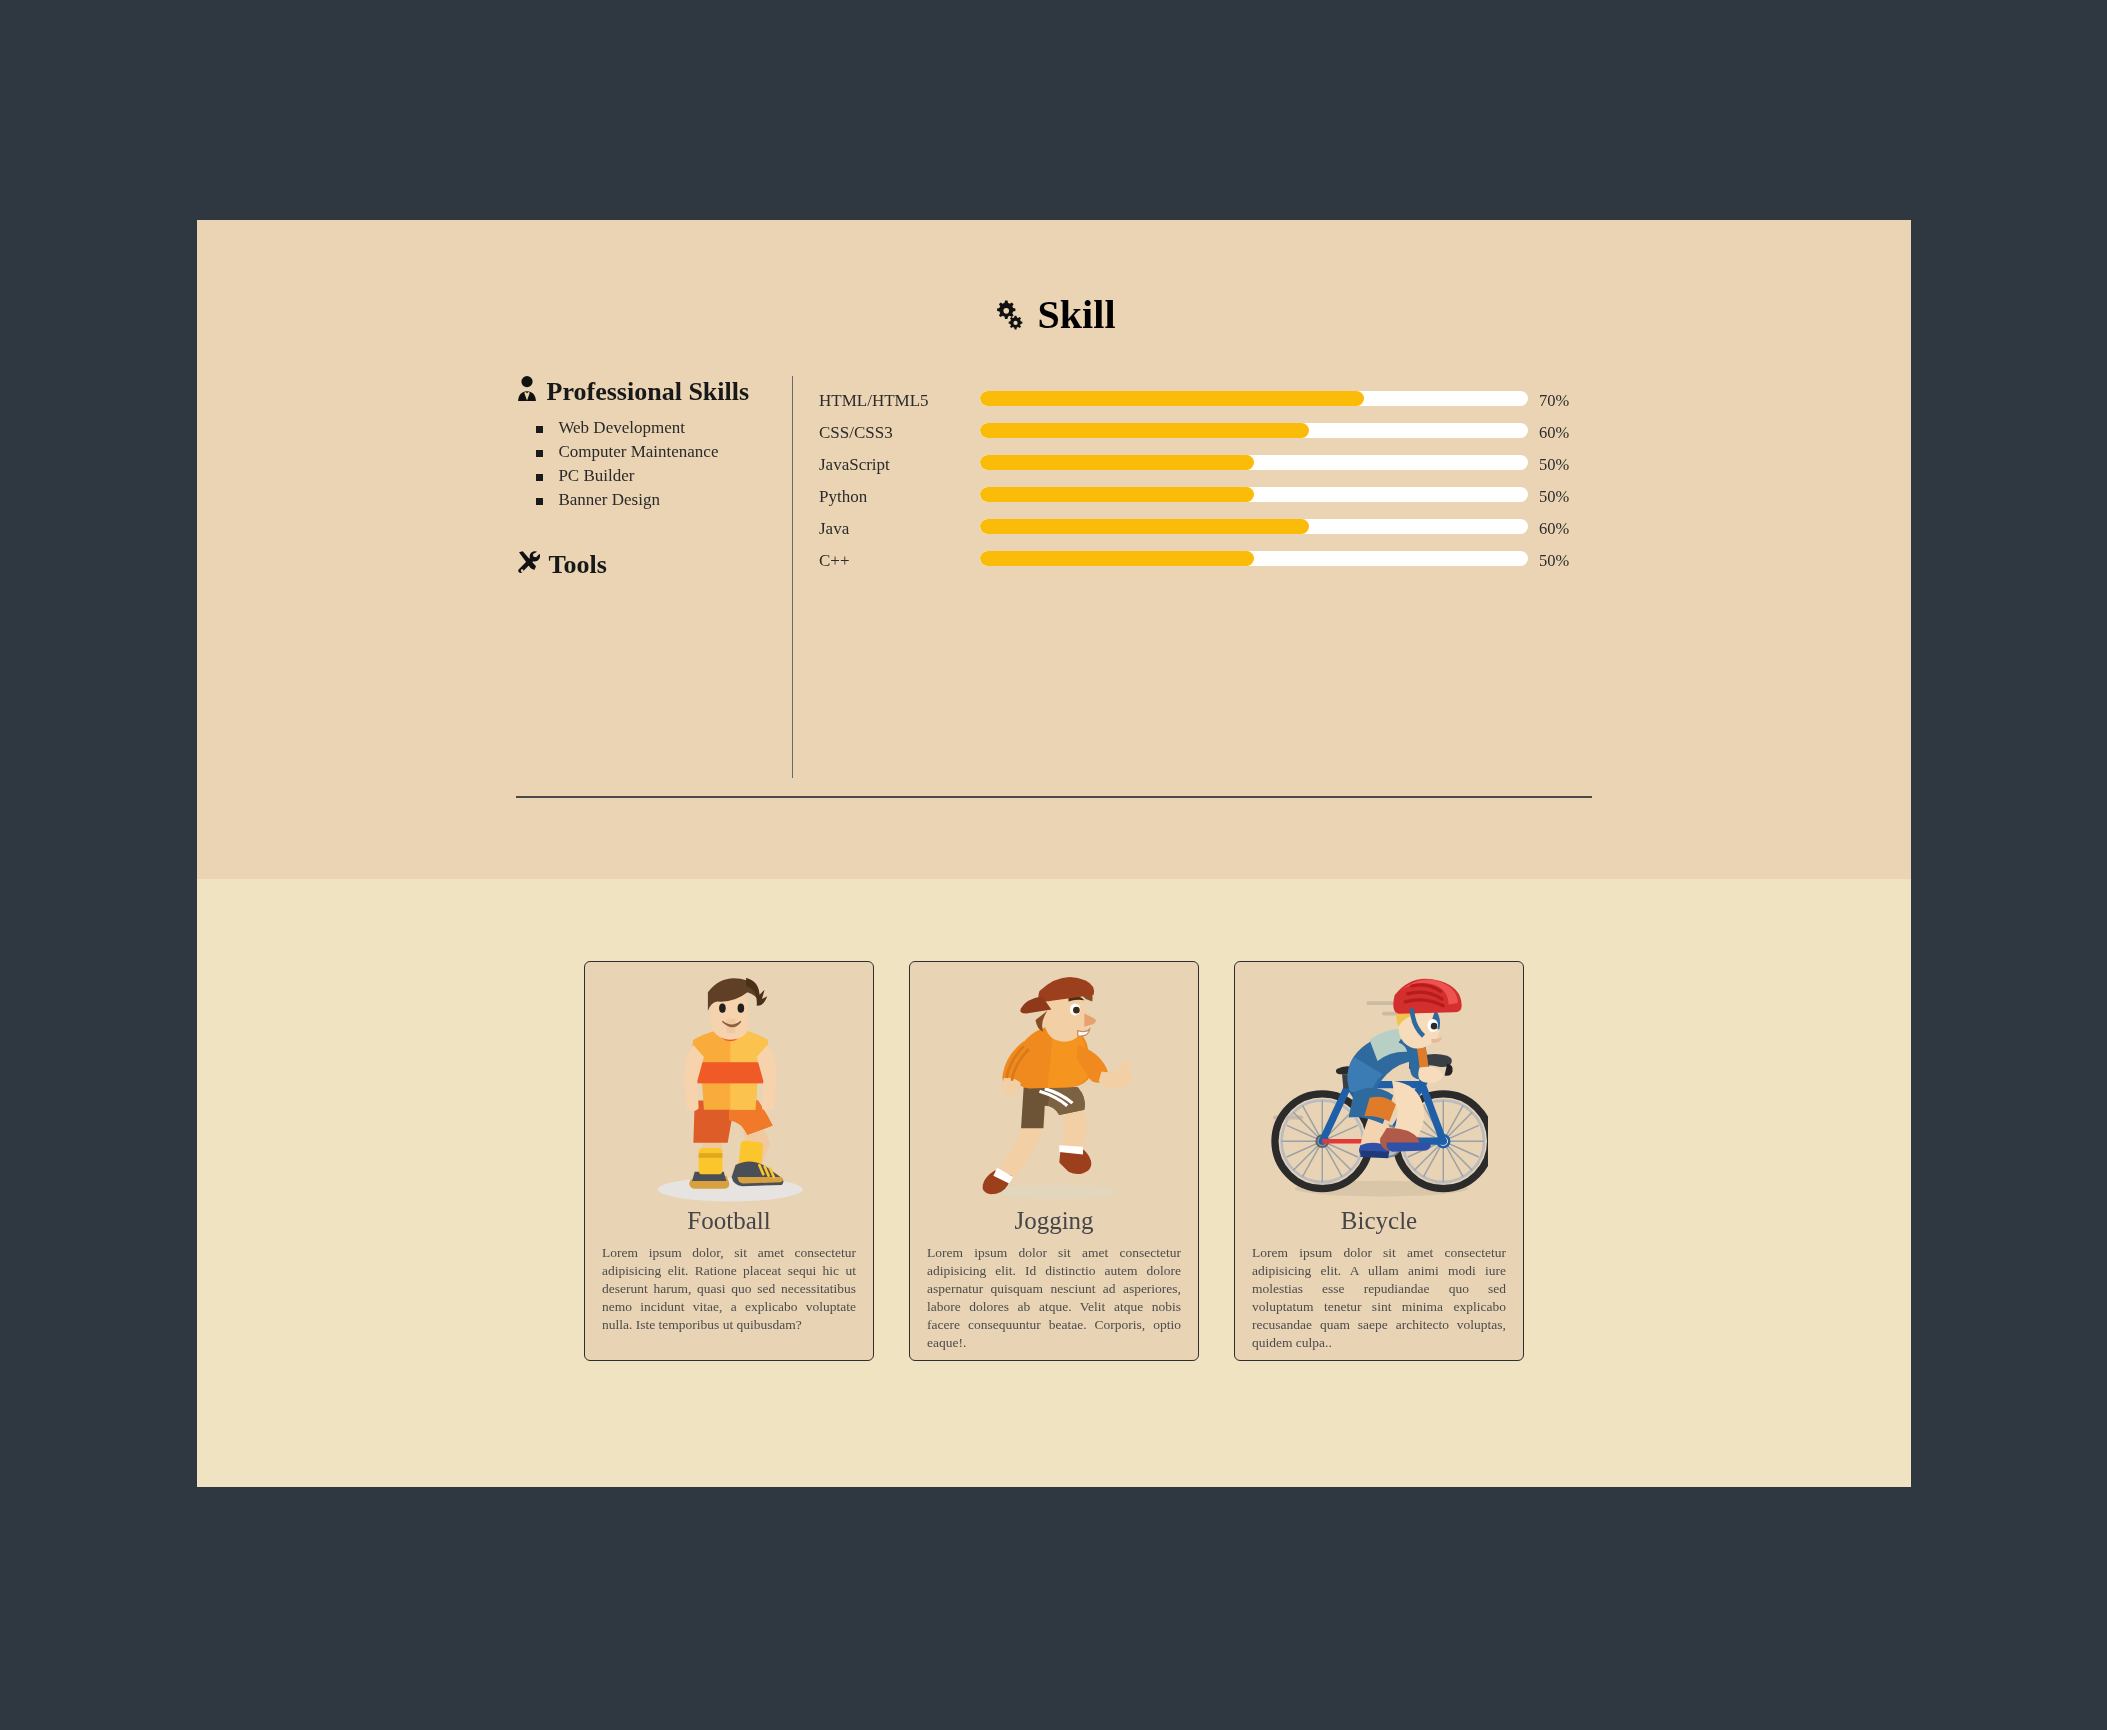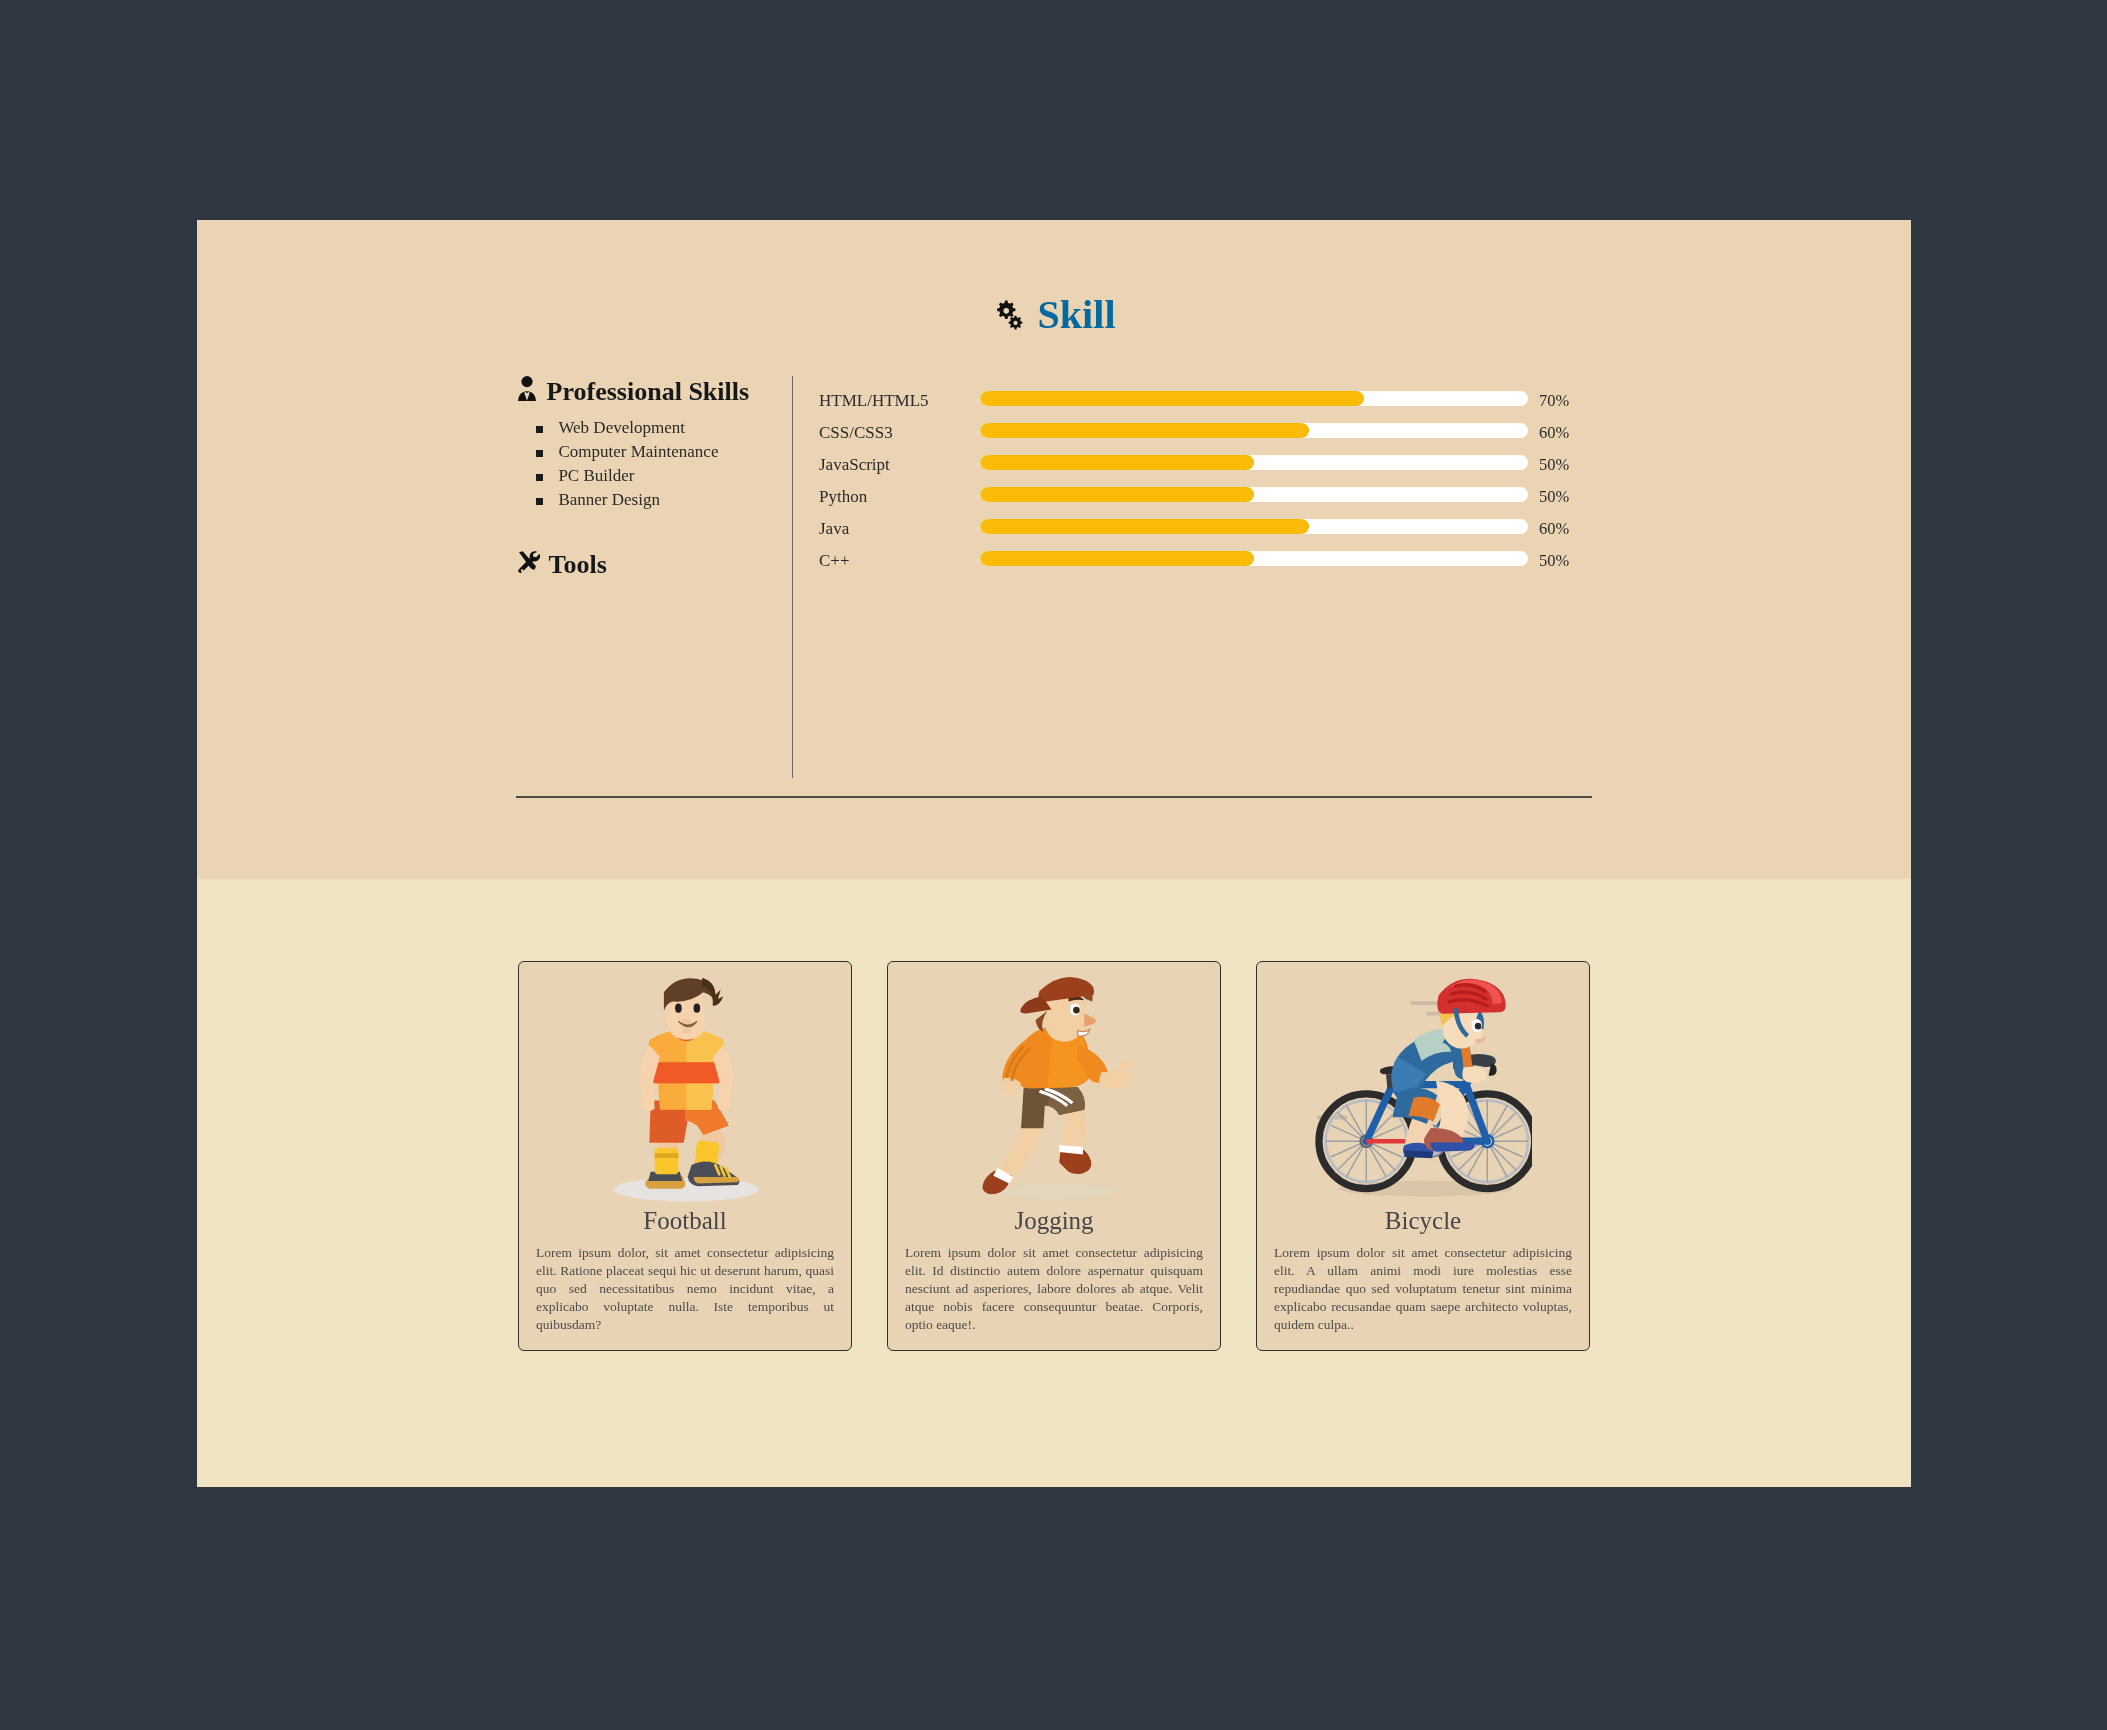--- a/index.html
+++ b/index.html
@@ -19,21 +19,21 @@
   .skill-section{
     background:#EAD4B4;
     padding:40px 0 0 0;
     height:659px;
     box-sizing:border-box;
     position:relative;
   }
   .section-title{
     text-align:center;
     font-size:40px;
-    color:#0369a1;
+    color:#000000;
     letter-spacing:0.1px;
     margin:31px 0 0 0;
     display:flex;
     align-items:center;
     justify-content:center;
     gap:11.2px;
   }
   .section-title .ttl-ico{display:inline-flex;align-items:center;}
   .skill-body{
     display:flex;
@@ -133,25 +133,25 @@
     padding-top:41px;
     box-sizing:border-box;
   }
   .cards{
     display:flex;
     justify-content:center;
     gap:35px;
     margin-top:41px;
   }
   .card{
-    width:334px;
+    width:290px;
     background:#E8D3B4;
     border:1.3px solid #2f2f2f;
     border-radius:6px;
-    padding:0 0 16px 0;
+    padding:0 0 8px 0;
     box-sizing:border-box;
     display:flex;
     flex-direction:column;
   }
   .card-art{
     height:244px;
     display:flex;
     align-items:flex-end;
     justify-content:center;
     overflow:hidden;

